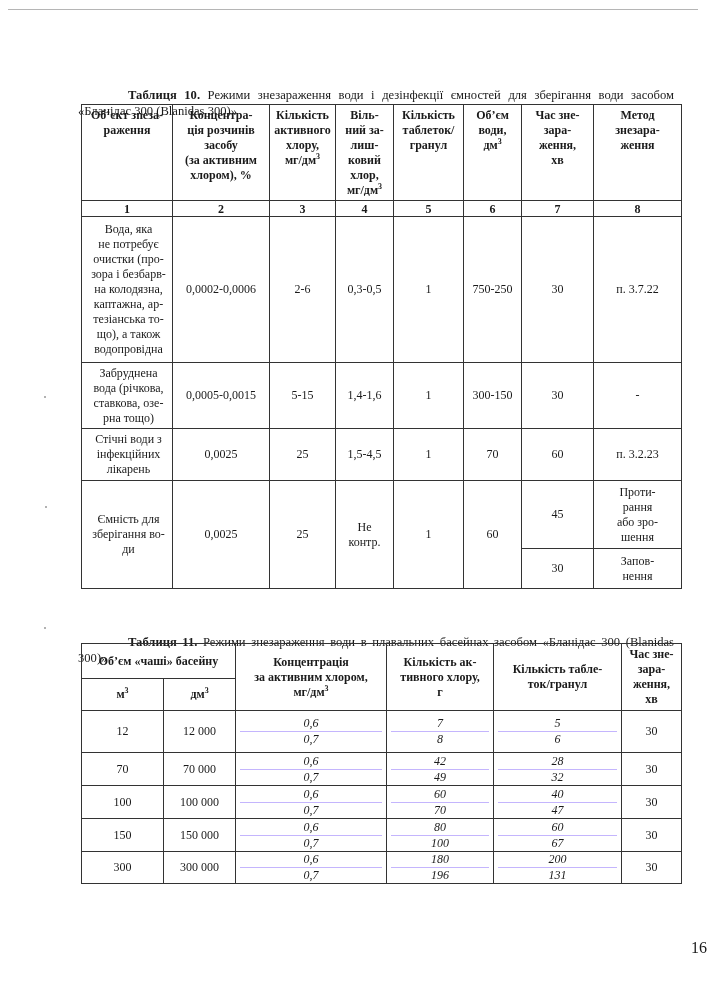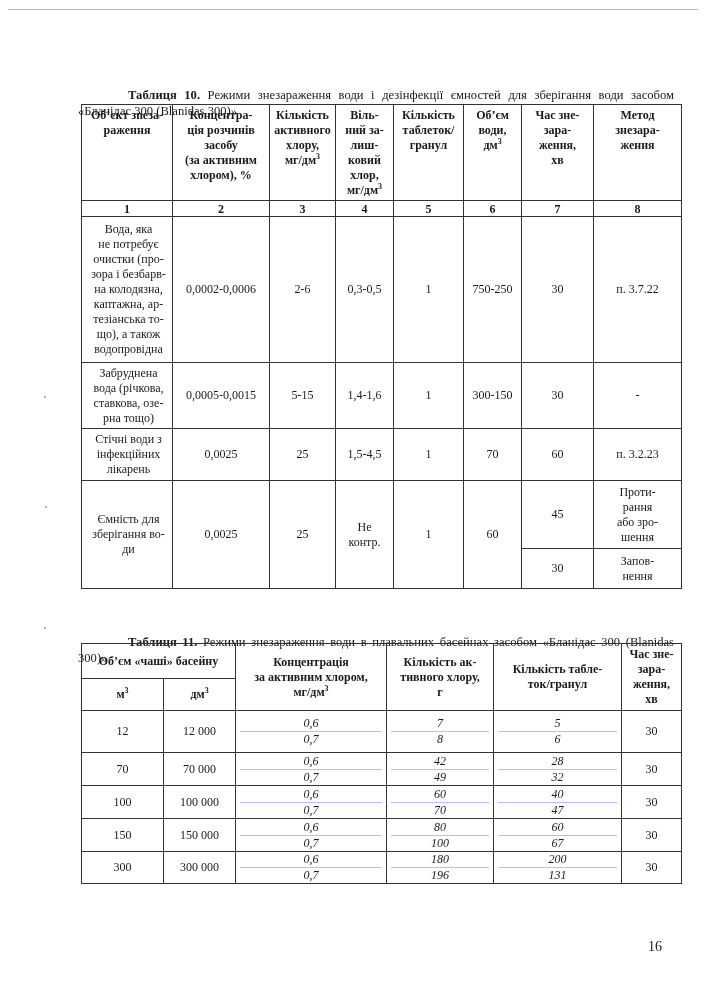--- a/index.html
+++ b/index.html
@@ -26,21 +26,21 @@
   td.left { text-align: center; padding-left: 5px; }
   sup { font-size: 8px; line-height: 0; }
 
   #t10 { left: 81px; top: 104px; width: 600px; }
   #t11 { left: 81px; top: 643px; width: 600px; }
 
   #t11 td { line-height: 15px; }
   .pair span { display: block; font-style: italic; }
   .pair .bt { border-top: 1px solid #c4b5fd; margin: 0 2px; }
 
-  .page-number { position: absolute; left: 648px; top: 939px; font-size: 14px; }
+  .page-number { position: absolute; left: 691px; top: 939px; font-size: 16px; }
 </style>
 </head>
 <body>
 
 <div class="top-rule"></div>
 <div class="side-dot" style="left:44px;top:396px"></div>
 <div class="side-dot" style="left:45px;top:506px"></div>
 <div class="side-dot" style="left:44px;top:627px"></div>
 
 <div class="caption" style="top:63px"><span class="indent"></span><span class="lbl">Таблиця 10.</span><span> Режими знезараження води і дезінфекції ємностей для зберігання води засобом «Бланідас 300 (Blanidas 300)»</span></div>

